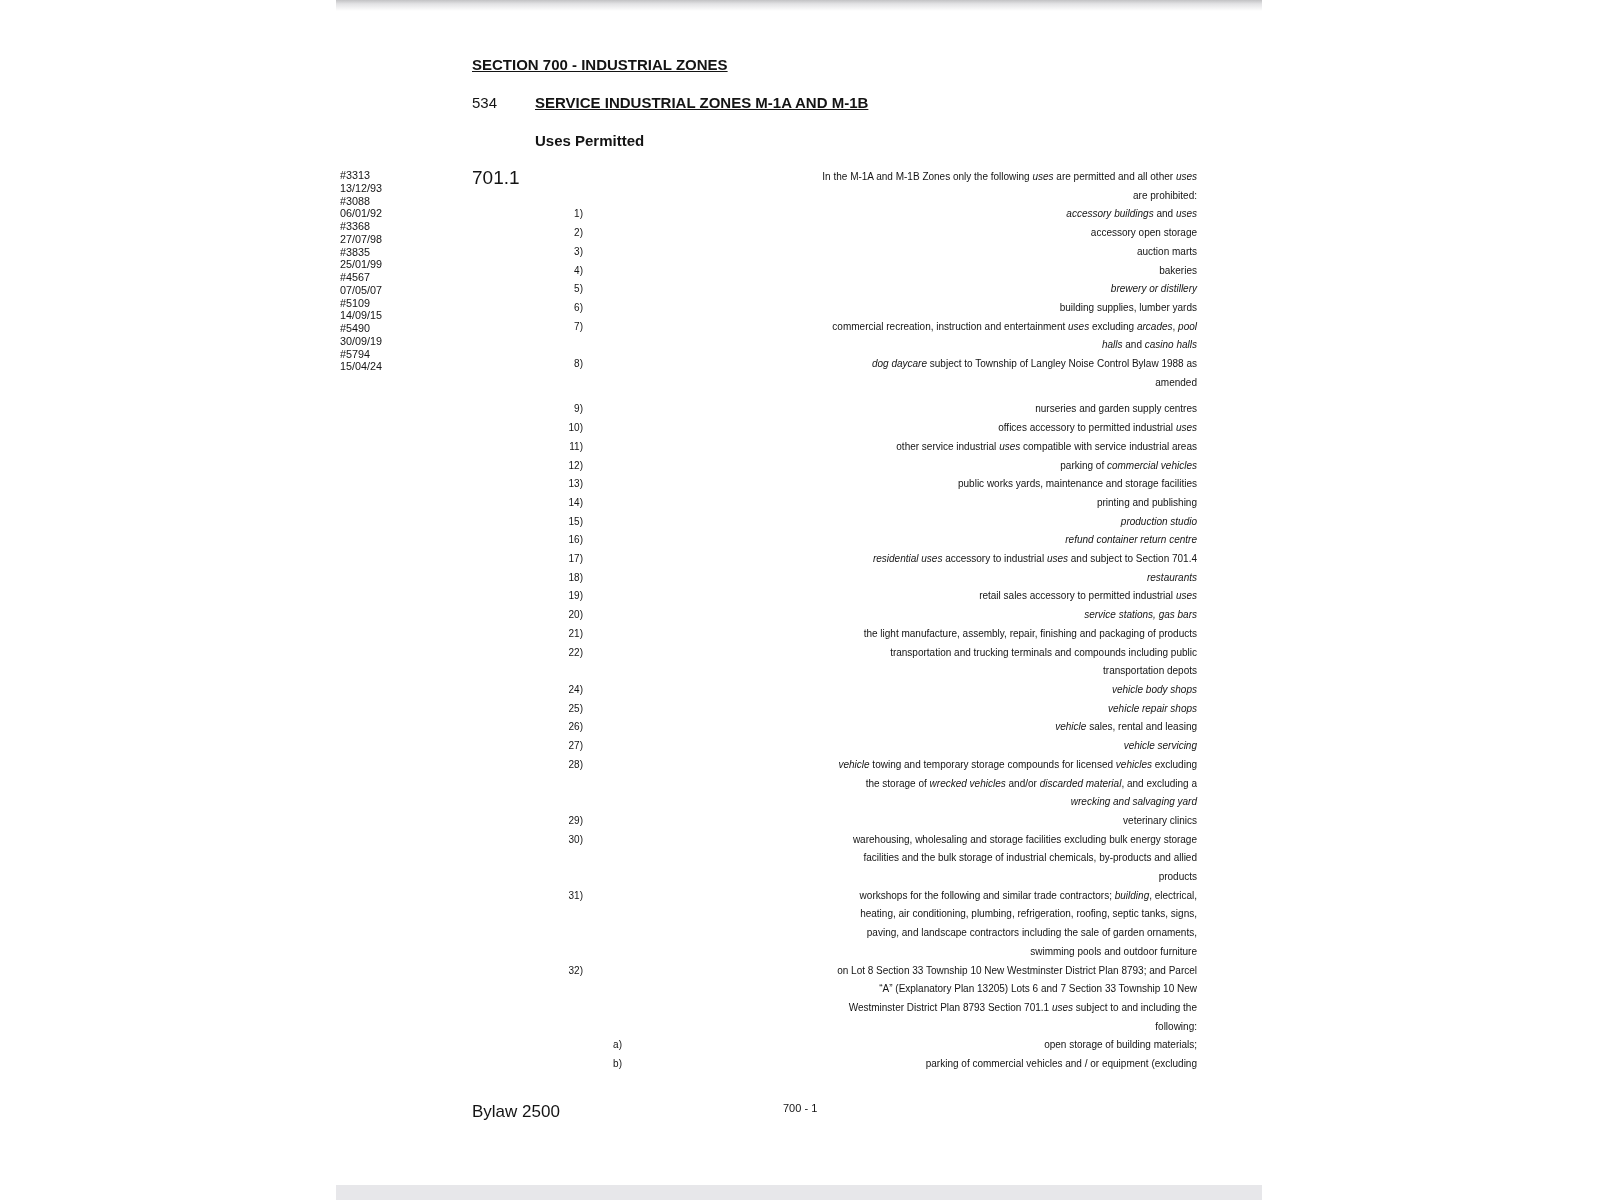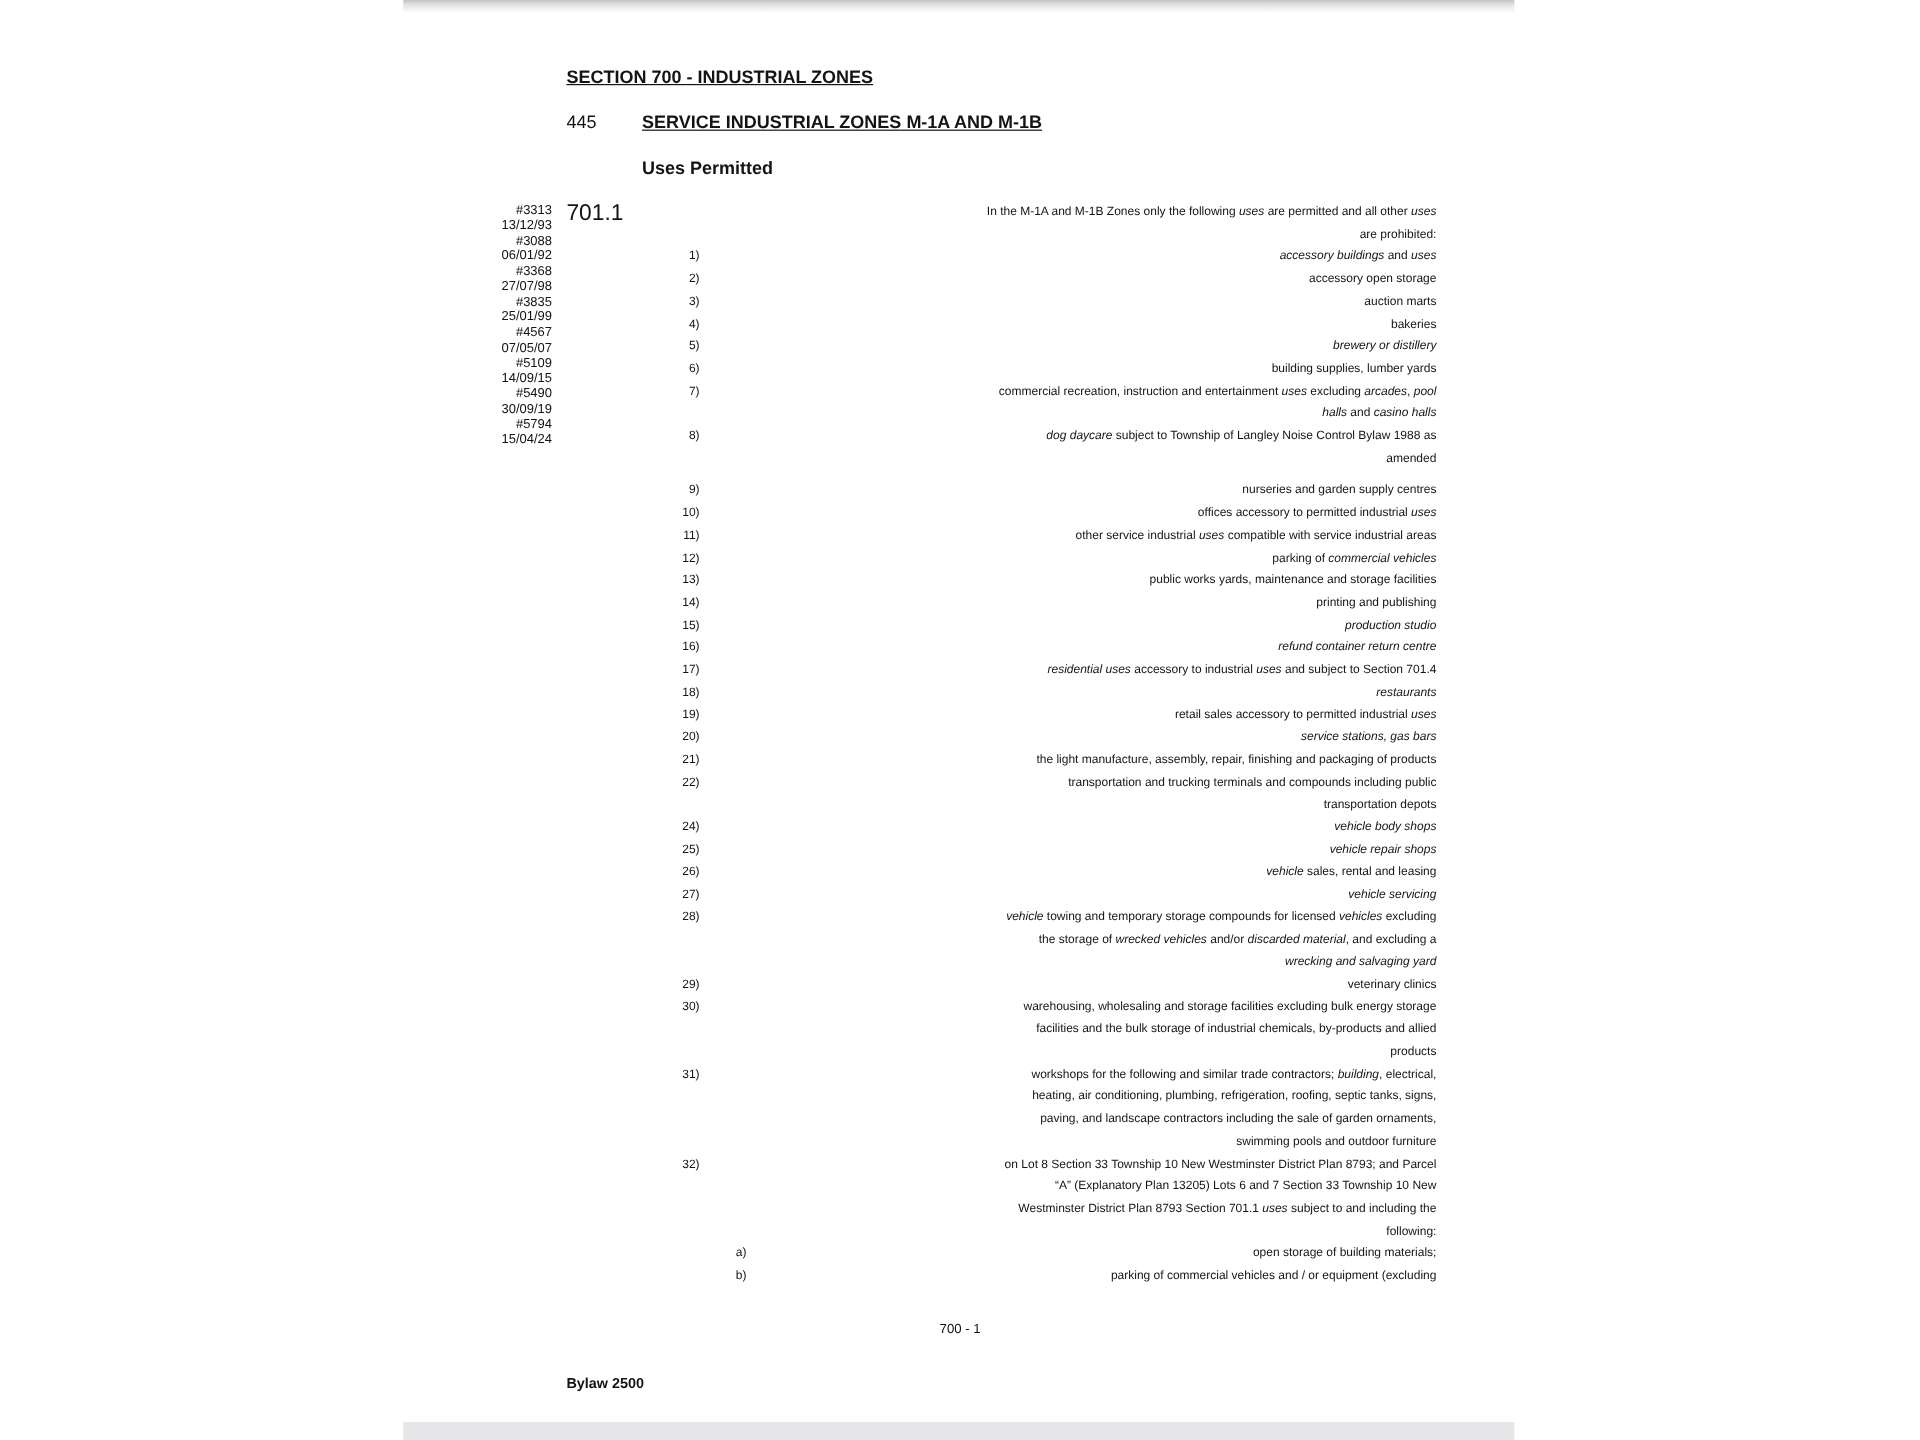--- a/index.html
+++ b/index.html
@@ -67,21 +67,20 @@
     top: 132px;
     font-size: 15px;
     font-weight: bold;
     white-space: nowrap;
   }
   .notes {
     position: absolute;
     left: 4px;
     top: 169px;
     width: 120px;
-    text-align: right;
     font-size: 10.8px;
     line-height: 12.75px;
     white-space: nowrap;
   }
   .clause-num {
     position: absolute;
     left: 136px;
     top: 169px;
     font-size: 19px;
     line-height: 18.7px;
@@ -102,42 +101,41 @@
   .row { display: flex; }
   .row.gap { margin-top: 8px; }
   .num { flex: 0 0 34px; }
   .txt { flex: 1; white-space: pre-wrap; }
   .subrow { display: flex; margin-left: 16px; }
   .subnum { flex: 0 0 23px; }
   .it { font-style: italic; }
   .footer-left {
     position: absolute;
     left: 136px;
-    top: 1146px;
-    font-size: 12px;
-    white-space: nowrap;
-    font-weight: bold;
+    top: 1102px;
+    font-size: 17px;
+    white-space: nowrap;
   }
   .footer-page {
     position: absolute;
     left: 447px;
     top: 1102px;
     font-size: 11px;
     white-space: nowrap;
   }
 </style>
 </head>
 <body>
 
 <div class="sheet">
   <div class="top-shadow"></div>
 
   <div class="h1">SECTION 700 - INDUSTRIAL ZONES</div>
 
-  <div class="sec-num">445</div>
+  <div class="sec-num">534</div>
   <div class="sec-title">SERVICE INDUSTRIAL ZONES M-1A AND M-1B</div>
 
   <div class="uses-h">Uses Permitted</div>
 
   <div class="notes">
       <div>#3313</div>
       <div>13/12/93</div>
       <div>#3088</div>
       <div>06/01/92</div>
       <div>#3368</div>

